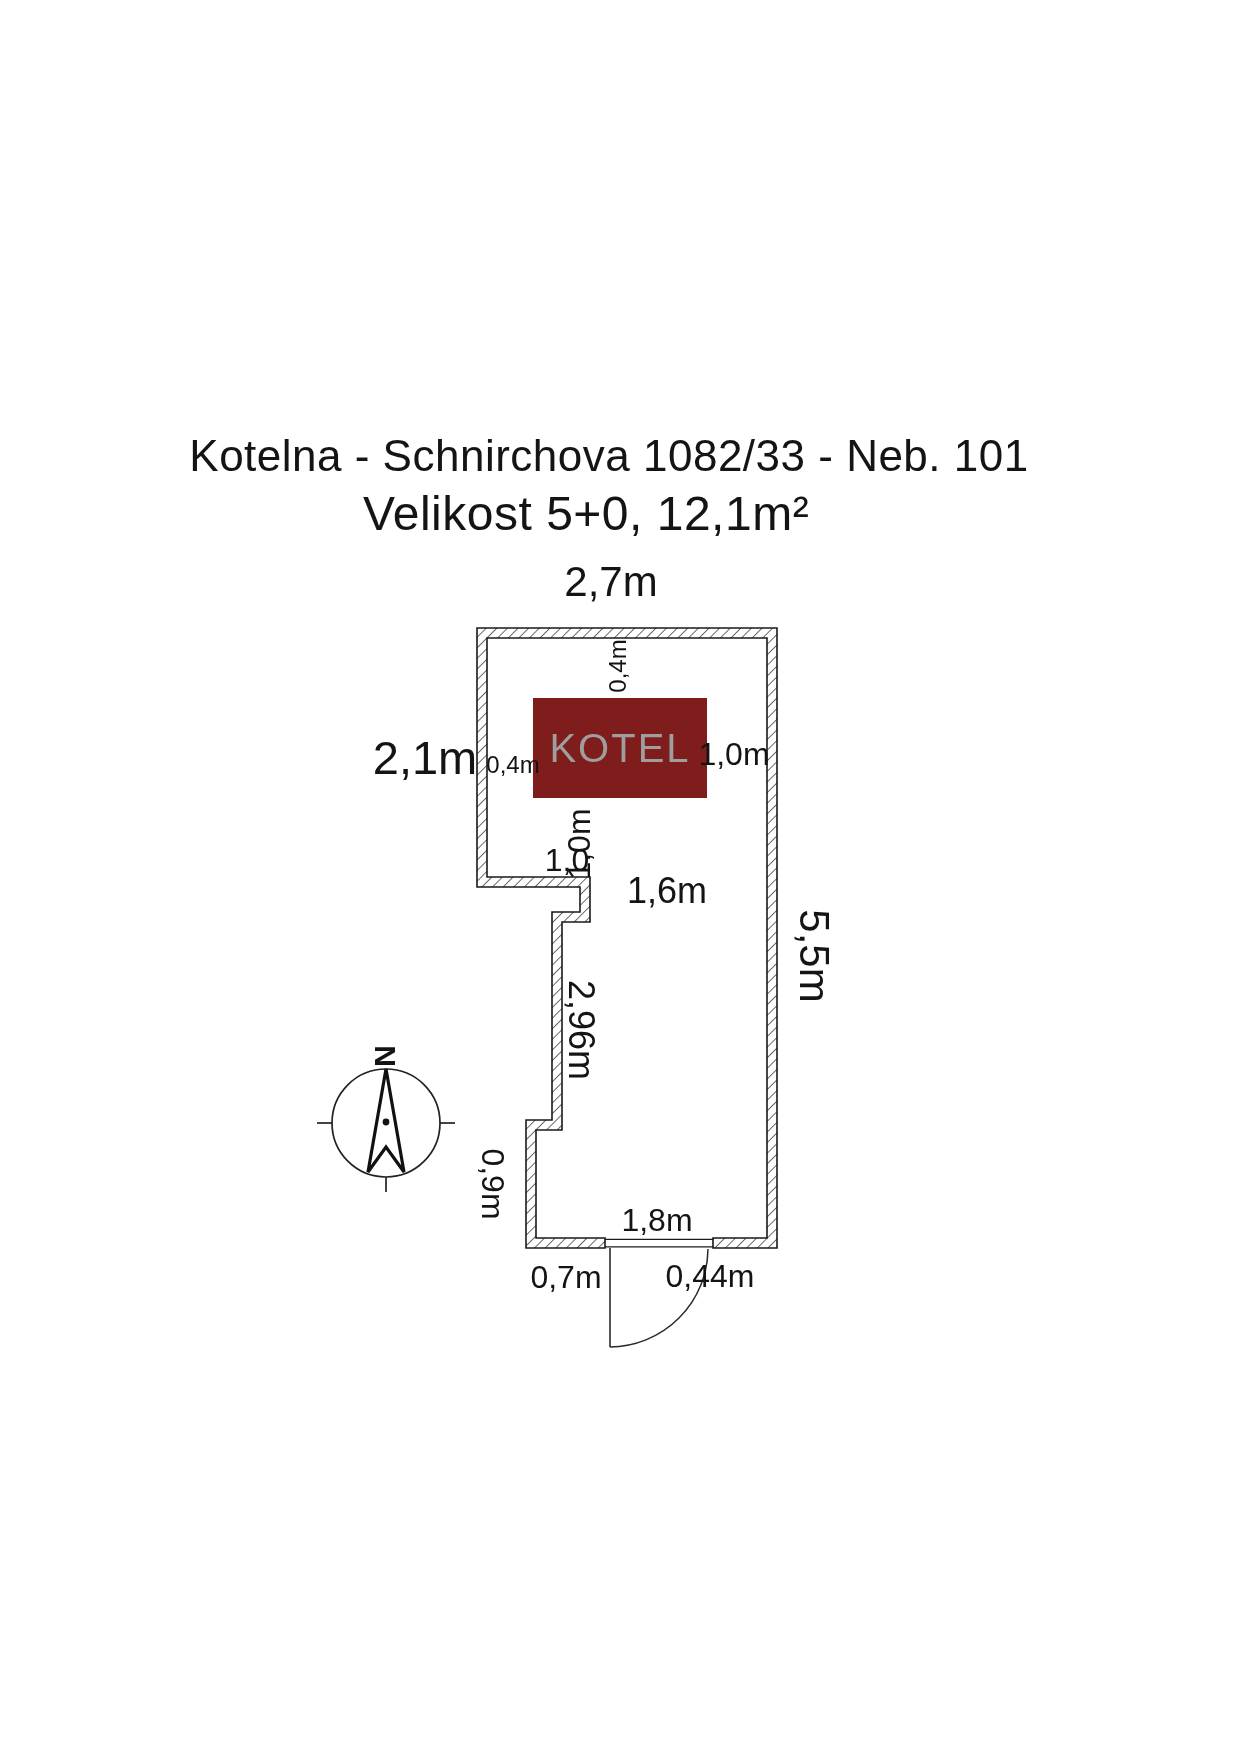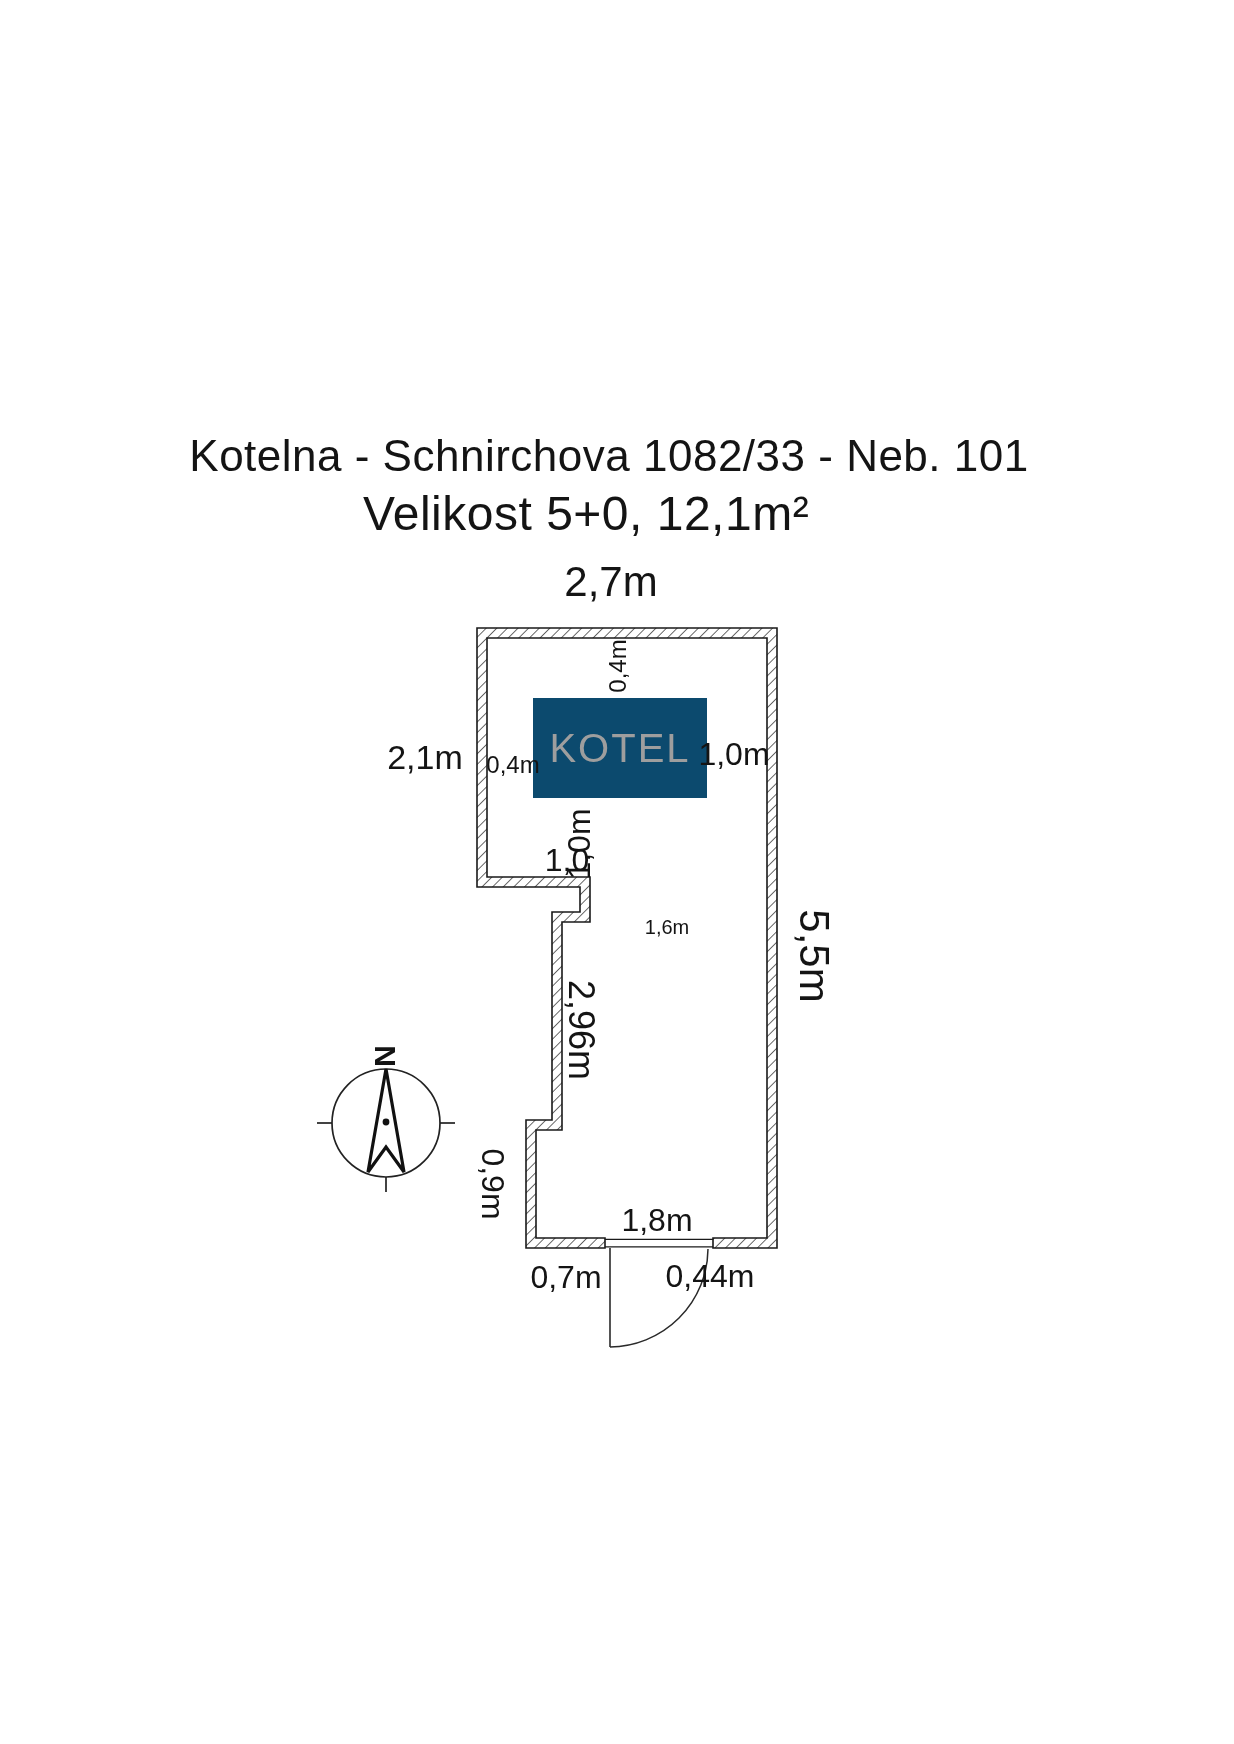--- a/index.html
+++ b/index.html
@@ -19,21 +19,21 @@
     white-space:nowrap;
     color:#141414;
     line-height:1;
   }
   .lbl.cw  { transform:translate(-50%,-50%) rotate(90deg); }
   .lbl.ccw { transform:translate(-50%,-50%) rotate(-90deg); }
   .title { letter-spacing:0.5px; }
   .kotel-box {
     position:absolute;
     left:533px; top:698px; width:174px; height:100px;
-    background:#0c4a6e;
+    background:#7f1d1d;
     display:flex; align-items:center; justify-content:center;
   }
   .kotel-box span {
     color:#9e9e9e;
     font-size:40px;
     letter-spacing:2px;
     line-height:1;
   }
   .north { font-weight:bold; }
 </style>
@@ -74,33 +74,33 @@
 
   <div class="lbl title" style="left:609px; top:456px; font-size:44px;">Kotelna - Schnirchova 1082/33 - Neb. 101</div>
   <div class="lbl title" style="left:586px; top:514px; font-size:48px;">Velikost 5+0, 12,1m²</div>
 
   <div class="kotel-box">
     <span>KOTEL</span>
   </div>
 
   <div class="lbl" style="left:611px; top:582px; font-size:42px;">2,7m</div>
 
-  <div class="lbl" style="left:425px; top:757px; font-size:34px;">2,1m</div>
+  <div class="lbl" style="left:425px; top:757px; font-size:47px;">2,1m</div>
 
   <div class="lbl ccw" style="left:618px; top:666px; font-size:24px;">0,4m</div>
 
   <div class="lbl" style="left:513px; top:765px; font-size:24px;">0,4m</div>
 
   <div class="lbl" style="left:734px; top:754px; font-size:32px;">1,0m</div>
 
   <div class="lbl ccw" style="left:579px; top:844px; font-size:32px;">1,0m</div>
 
   <div class="lbl" style="left:530px; top:860px; font-size:32px;margin-left:37px;">1,0</div>
 
-  <div class="lbl" style="left:667px; top:891px; font-size:20px;margin-top:36px;">1,6m</div>
+  <div class="lbl" style="left:667px; top:891px; font-size:36px;">1,6m</div>
 
   <div class="lbl cw" style="left:581px; top:1030px; font-size:36px;">2,96m</div>
 
   <div class="lbl cw" style="left:814px; top:956px; font-size:42px;">5,5m</div>
 
   <div class="lbl cw" style="left:493px; top:1184px; font-size:32px;">0,9m</div>
 
   <div class="lbl" style="left:657px; top:1220px; font-size:32px;">1,8m</div>
 
   <div class="lbl" style="left:566px; top:1277px; font-size:32px;">0,7m</div>

